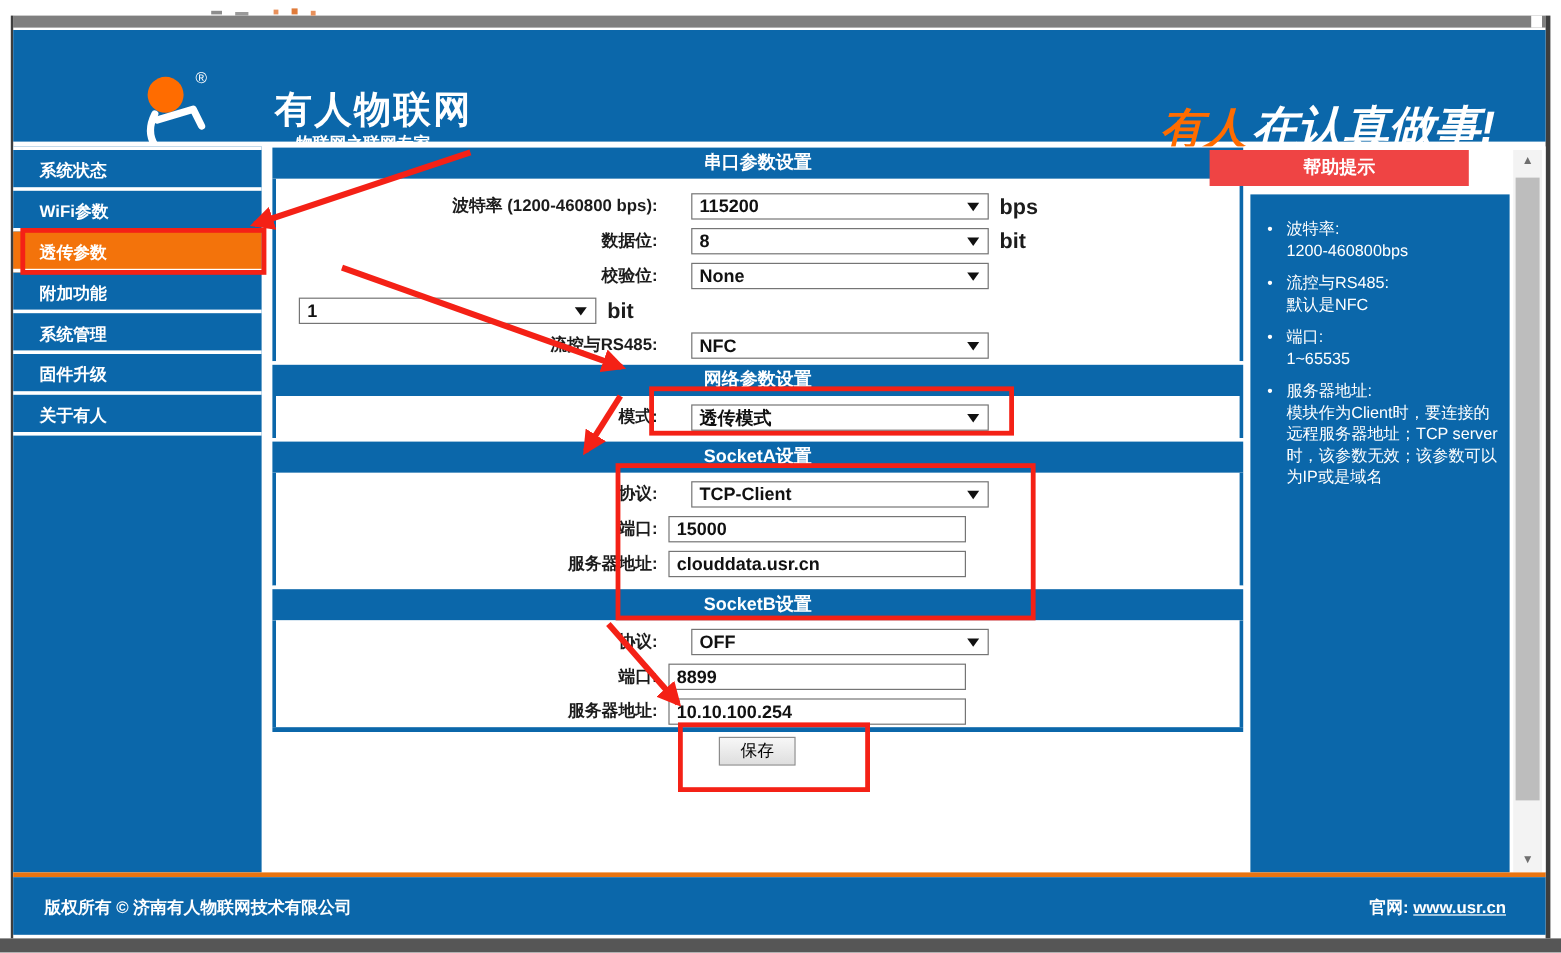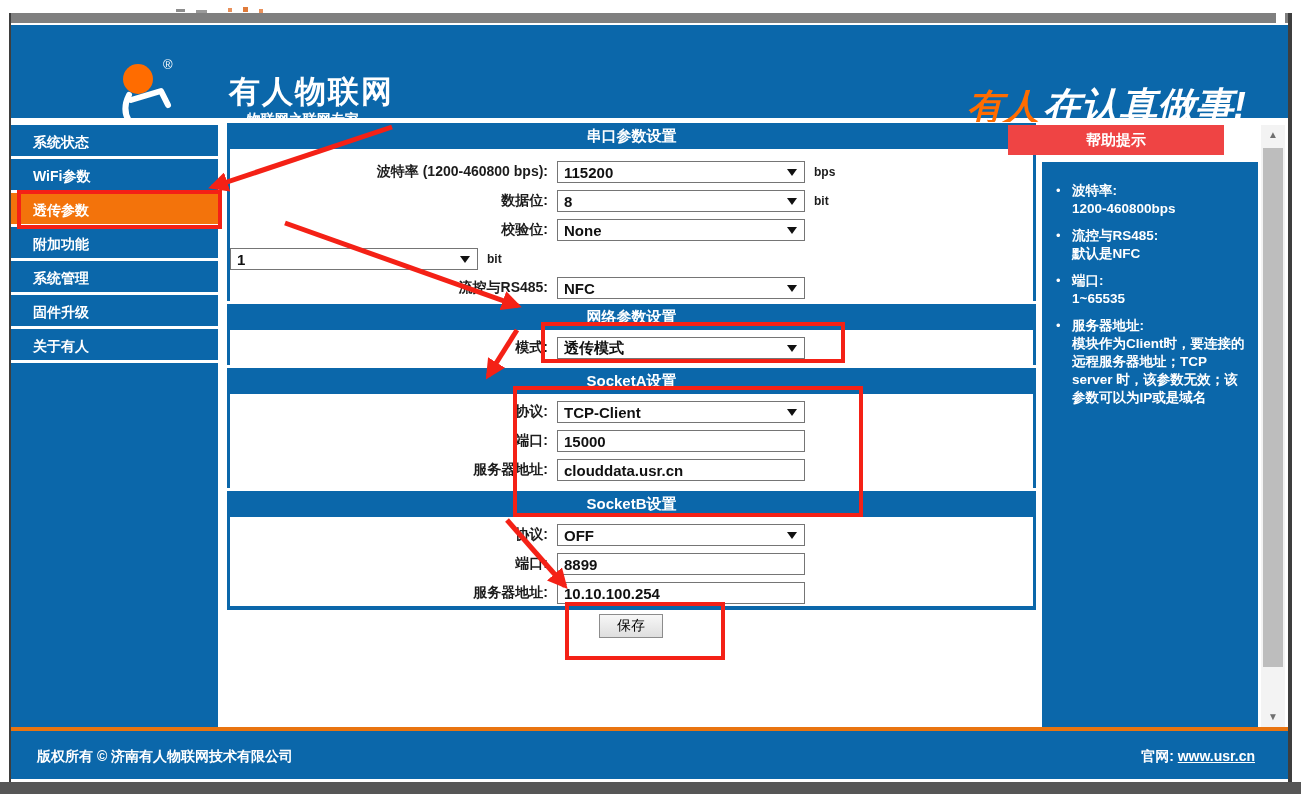--- a/index.html
+++ b/index.html
@@ -33,35 +33,35 @@
   .side-item.active { background:#f3730b; }
 
   
   .content { position:absolute; left:227px; top:123px; width:809px; }
   .bar { height:26px; background:#0b67aa; color:#fff; font-size:15px; font-weight:600; text-align:center; line-height:26px; }
   .box { background:#fff; border-left:3px solid #0b67aa; border-right:3px solid #0b67aa; }
   .gap { height:3px; background:#fff; }
   .bottomline { height:4px; background:#0b67aa; }
   .row { display:flex; align-items:center; height:22px; margin-bottom:7px; }
   .row .lbl { flex:0 0 318px; text-align:right; margin-right:9px; font-size:14px; font-weight:600; color:#1c1c1c; }
-  .sel { display:flex; align-items:center; justify-content:space-between; width:248px; height:22px; background:#fff; border:1px solid #757575; padding:0 7px 0 6px; cursor:pointer; }
+  .sel { display:flex; align-items:center; justify-content:space-between; width:248px; height:22px; background:#fff; border:1px solid #757575; padding:0 7px 0 6px; cursor:pointer;margin-left:19px; }
   .sel .val { font-size:15px; font-weight:600; color:#111; }
   .tri { width:0; height:0; border-left:5px solid transparent; border-right:5px solid transparent; border-top:7px solid #111; }
   .txt { width:248px; height:22px; border:1px solid #757575; font-family:"Liberation Sans","DejaVu Sans",sans-serif; font-size:15px; font-weight:600; color:#111; padding:0 6px; background:#fff; }
-  .unit { margin-left:9px; font-size:12px; font-weight:600; color:#1c1c1c; }
+  .unit { margin-left:9px; font-size:18px; font-weight:600; color:#1c1c1c; }
 
   .save-btn { position:absolute; left:599px; top:614px; width:64px; height:24px; background:linear-gradient(#f7f7f7,#dedede); border:1px solid #8c8c8c; font-family:inherit; font-size:14px; color:#000; cursor:pointer; }
 
   
   .help-title { position:absolute; left:1008px; top:125px; width:216px; height:30px; background:#ef4444; color:#fff; font-size:15px; font-weight:600; text-align:center; line-height:30px; }
   .help-body { position:absolute; left:1042px; top:162px; width:216px; height:565px; background:#0b67aa; padding:20px 10px 0 14px; }
   .help-body ul { list-style:none; }
   .help-body li { display:flex; margin-bottom:9px; }
   .dot { flex:0 0 16px; color:#fff; font-size:13px; line-height:18px; }
-  .help-text { flex:1; color:#fff; font-size:13.5px; font-weight:bold; line-height:18px; }
+  .help-text { flex:1; color:#fff; font-size:13.5px; font-weight:normal; line-height:18px; }
 
   
   .sb-track { position:absolute; left:1261px; top:125px; width:24px; height:602px; background:#f3f3f3; }
   .sb-btn { position:absolute; left:0; width:24px; height:20px; color:#6f6f6f; font-size:10px; text-align:center; line-height:20px; cursor:pointer; }
   .sb-up { top:0; }
   .sb-down { bottom:0; }
   .sb-thumb { position:absolute; left:2px; top:23px; width:20px; height:519px; background:#bdbdbd; cursor:pointer; }
 
   
   .orange-line { position:absolute; left:11px; top:727px; width:1277px; height:4px; background:#e97410; }

